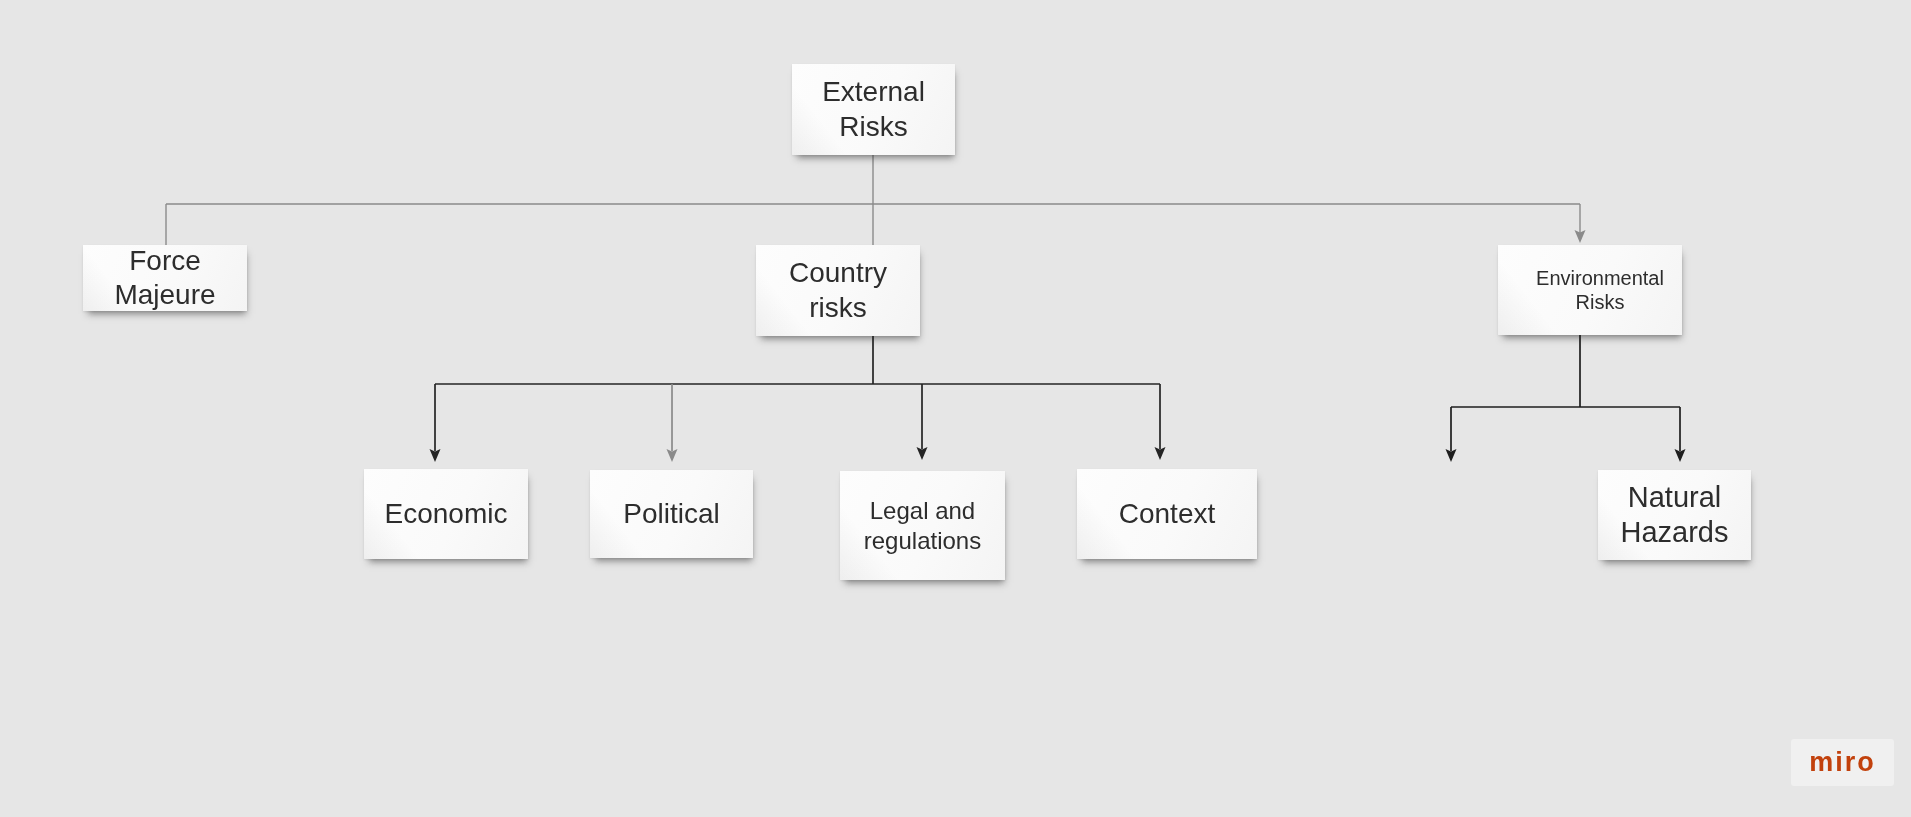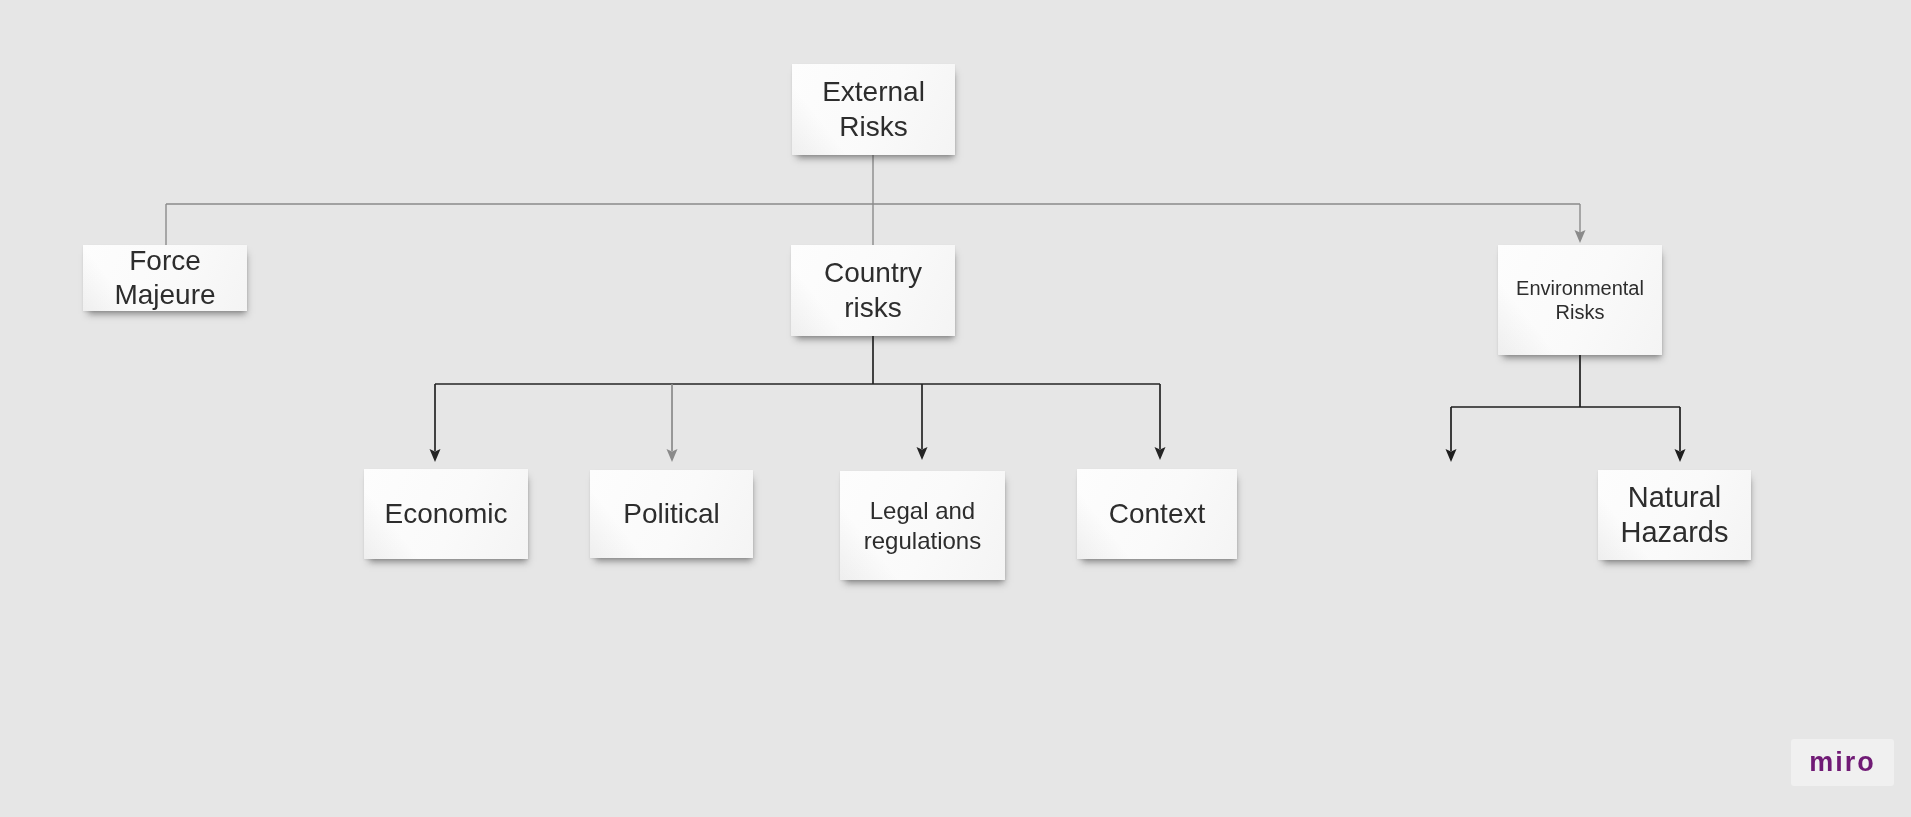--- a/index.html
+++ b/index.html
@@ -51,21 +51,21 @@
     width: 103px;
     height: 47px;
     background: #f0f0f0;
     border-radius: 3px;
     display: flex;
     align-items: center;
     justify-content: center;
     font-size: 27px;
     font-weight: bold;
     letter-spacing: 2px;
-    color: #701a75;
+    color: #c2410c;
     z-index: 3;
   }
 </style>
 </head>
 <body>
 
 <div id="board">
 
   <svg id="connectors" viewBox="0 0 1911 817" xmlns="http://www.w3.org/2000/svg">
 
@@ -104,44 +104,44 @@
   <div class="note" style="left:792px; top:64px; width:163px; height:91px; font-size:28px;">
     <span>External
 Risks</span>
   </div>
 
   <div class="note" style="left:83px; top:245px; width:164px; height:66px; font-size:28px;">
     <span>Force
 Majeure</span>
   </div>
 
-  <div class="note" style="left:791px; top:245px; width:164px; height:91px; font-size:28px;">
+  <div class="note" style="left:756px; top:245px; width:164px; height:91px; font-size:28px;">
     <span>Country
 risks</span>
   </div>
 
-  <div class="note" style="left:1498px; top:245px; width:164px; height:110px; font-size:20px;">
+  <div class="note" style="left:1498px; top:245px; width:164px; height:90px; font-size:20px;padding-left:20px;">
     <span>Environmental
 Risks</span>
   </div>
 
   <div class="note" style="left:353px; top:469px; width:164px; height:90px; font-size:28px;margin-left:11px;">
     <span>Economic</span>
   </div>
 
   <div class="note" style="left:590px; top:470px; width:163px; height:88px; font-size:28px;">
     <span>Political</span>
   </div>
 
   <div class="note" style="left:840px; top:471px; width:165px; height:109px; font-size:24px;">
     <span>Legal and
 regulations</span>
   </div>
 
-  <div class="note" style="left:1077px; top:469px; width:160px; height:90px; font-size:28px;">
+  <div class="note" style="left:1077px; top:469px; width:180px; height:90px; font-size:28px;">
     <span>Context</span>
   </div>
 
 
   <div class="note" style="left:1598px; top:470px; width:153px; height:90px; font-size:29px;">
     <span>Natural
 Hazards</span>
   </div>
 
   <div id="watermark">

